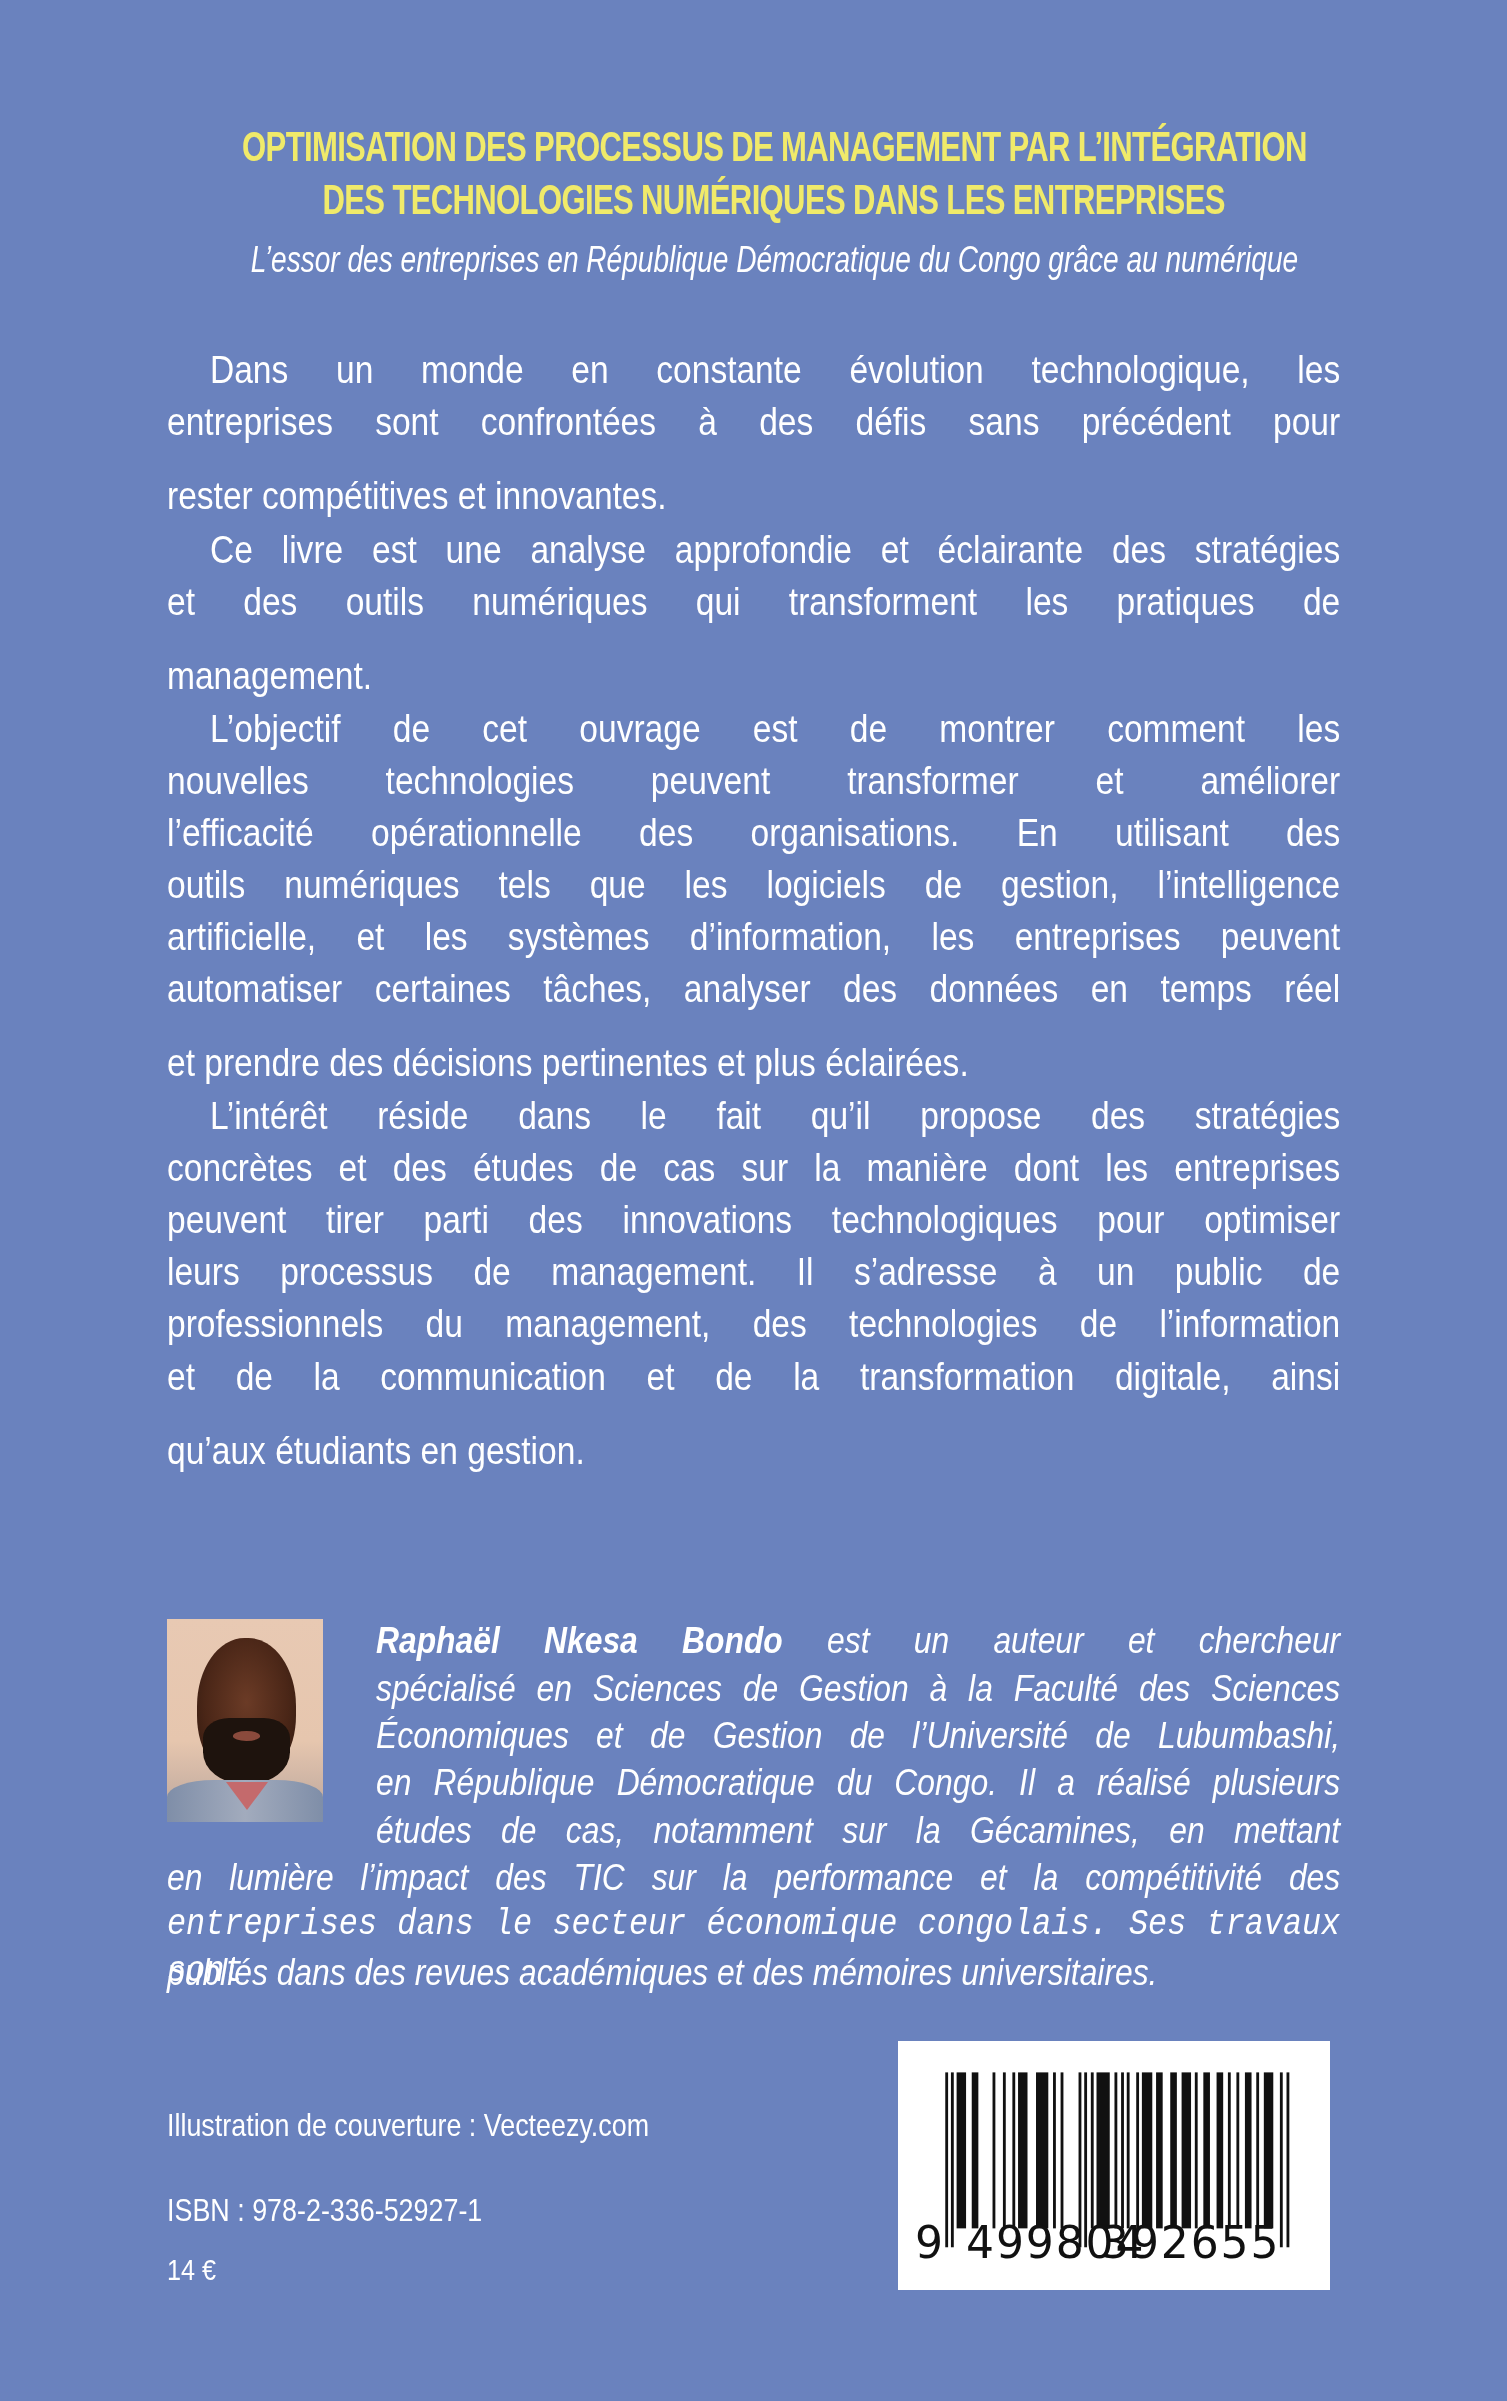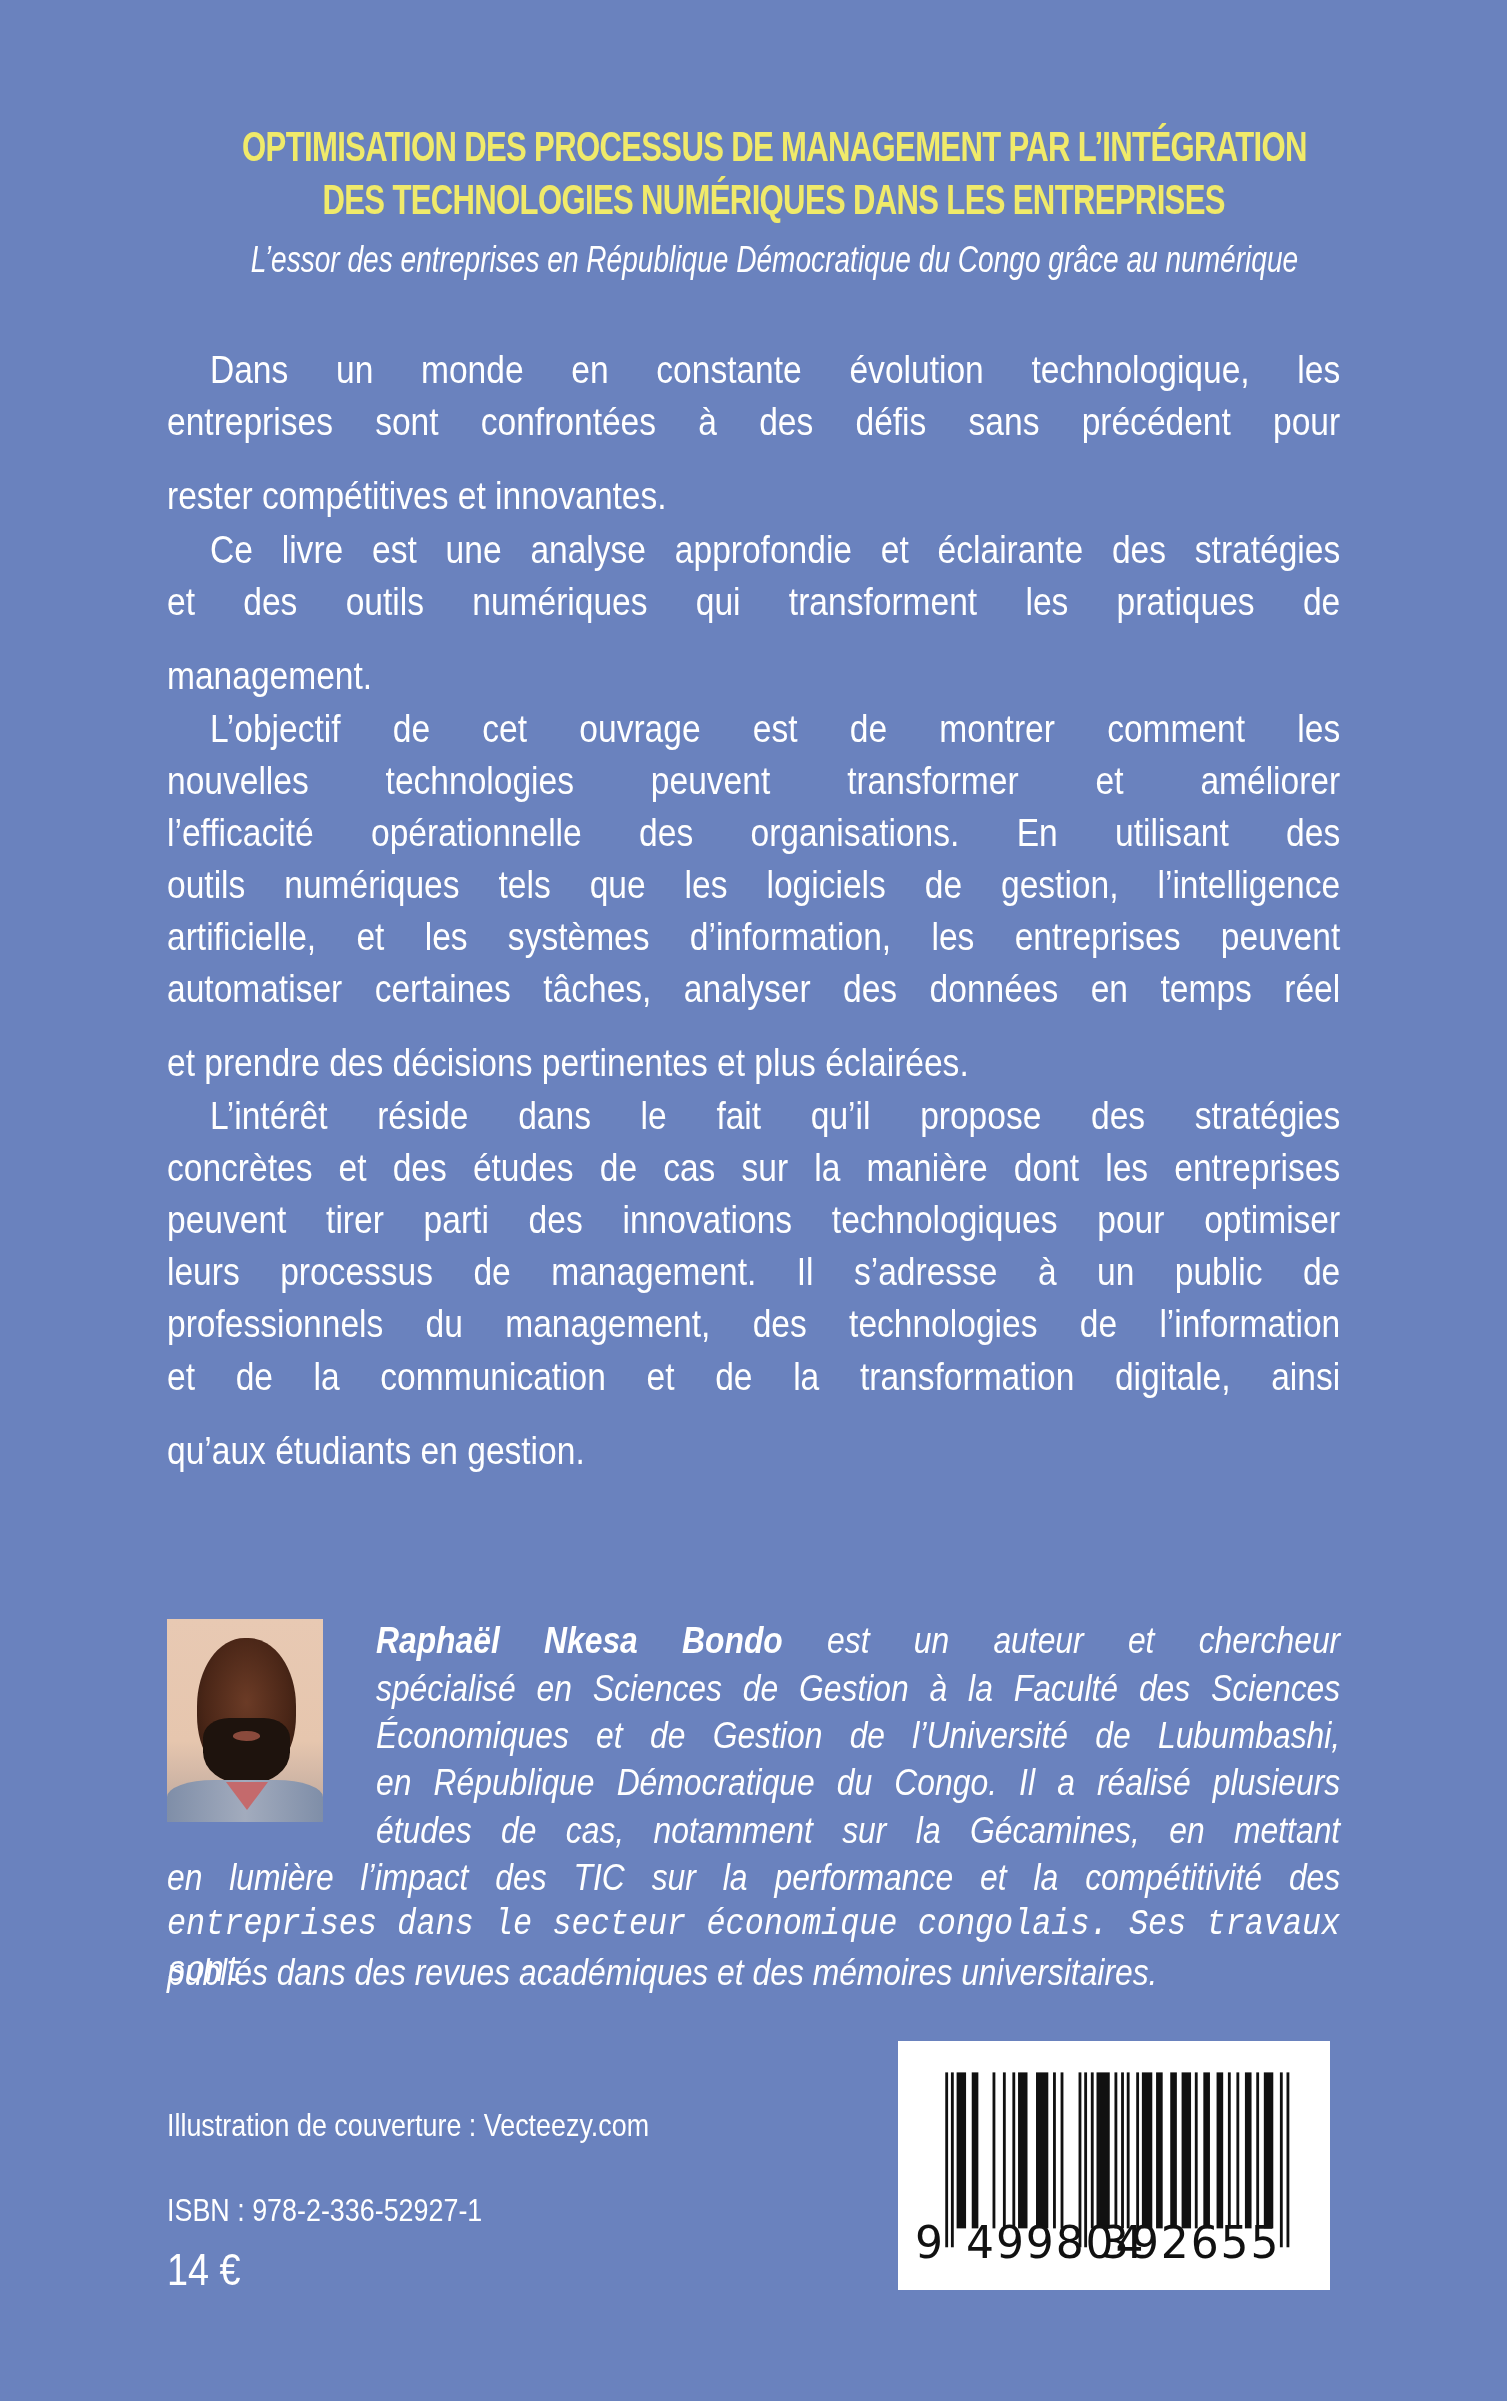--- a/index.html
+++ b/index.html
@@ -95,21 +95,21 @@
     position: absolute; left: 59px; top: 163px; width: 42px; height: 28px;
     background: #c46a6c; clip-path: polygon(0 0, 100% 0, 50% 100%);
   }
 
   .small-text {
     position: absolute; left: 167px;
     font-size: 32px; line-height: 36px;
     white-space: nowrap;
   }
   .small-text .sq, .price .sq { display: inline-block; transform: scaleX(0.84); transform-origin: 0 0; }
-  .price { position: absolute; left: 167px; font-size: 45px; line-height: 53px; white-space: nowrap; }
+  .price { position: absolute; left: 167px; font-size: 30px; line-height: 53px; white-space: nowrap; }
 
   .barcode-box {
     position: absolute; left: 898px; top: 2041px; width: 432px; height: 249px;
     background: #ffffff;
   }
   .barcode-svg { position: absolute; left: 0; top: 0; }
 </style>
 </head>
 <body>
 

